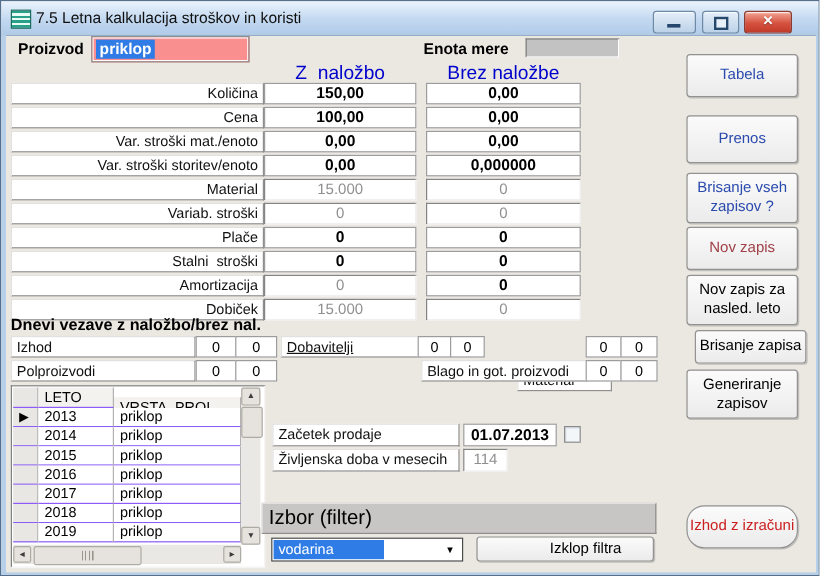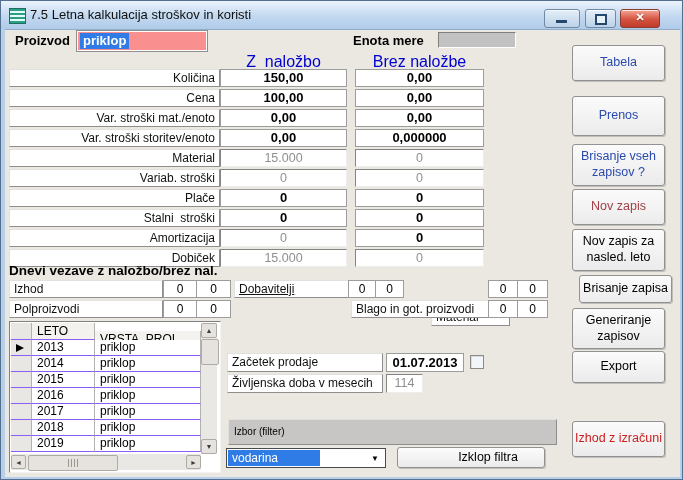--- a/index.html
+++ b/index.html
@@ -50,23 +50,23 @@
        border-top:4px solid transparent;border-bottom:4px solid transparent;}
   .track{position:absolute;background:#eae8e4;}
   .sbtn{position:absolute;box-sizing:border-box;background:#e6e3de;border:1px solid #aeaba4;border-radius:2px;
         color:#3c3c3c;font-size:7px;line-height:13px;text-align:center;}
   .sthumb{position:absolute;background:#e6e3de;border:1px solid #aeaba4;border-radius:2px;}
   .grip{position:absolute;left:50%;top:3px;margin-left:-5px;width:10px;height:8px;
         background:repeating-linear-gradient(90deg,#9a968e 0 1px,transparent 1px 3px);}
   
   .checkbox{position:absolute;left:469px;top:354px;width:12px;height:12px;background:#f3f6f9;
             border:1px solid #8a8a8a;box-shadow:inset 1px 1px 0 #d7dde3;}
-  .izborbar{position:absolute;left:227px;top:418px;width:322px;height:24px;line-height:24px;background:#c7c6c4;
+  .izborbar{position:absolute;left:217px;top:418px;width:322px;height:24px;line-height:24px;background:#c7c6c4;
             border-top:1px solid #e2e1df;border-left:1px solid #e2e1df;border-bottom:1px solid #8f8e8c;border-right:1px solid #8f8e8c;
-            font-size:10px;padding-left:5px;}
+            font-size:17px;padding-left:5px;}
   .combo{position:absolute;left:225px;top:447px;width:160px;height:20px;background:#fff;border:1px solid #4a4a4a;box-sizing:border-box;}
   .combosel{position:absolute;left:1px;top:1px;height:16px;line-height:16px;width:88px;background:#2f7ce6;
             color:#fff;font-size:12px;padding-left:4px;}
   .comboarrow{position:absolute;right:6px;top:5px;font-size:8px;color:#000;}
   .pushbtn{position:absolute;box-sizing:border-box;background:linear-gradient(#fbfbfb,#ebebeb);
            border:1px solid #929292;border-radius:3px;box-shadow:1px 1px 0 rgba(0,0,0,.18);
            display:flex;align-items:center;justify-content:center;text-align:center;
            font-size:12.5px;color:#000;padding:2px;line-height:1.25;}
   .rbtn{left:571px;width:93px;}
   .c-blue{color:#2a4aad;}
@@ -229,20 +229,19 @@
   </div>
   <div class="pushbtn" style="left:396px;top:446px;width:148px;height:21px;padding-left:36px;">Izklop filtra</div>
 
   <div class="pushbtn rbtn c-blue" style="top:44px;height:36px;">Tabela</div>
   <div class="pushbtn rbtn c-blue" style="top:95px;height:40px;">Prenos</div>
   <div class="pushbtn rbtn c-blue" style="top:143px;height:42px;">Brisanje vseh zapisov ?</div>
   <div class="pushbtn rbtn c-dred" style="top:188px;height:36px;">Nov zapis</div>
   <div class="pushbtn rbtn" style="top:228px;height:42px;">Nov zapis za nasled. leto</div>
   <div class="pushbtn rbtn" style="top:274px;height:28px;margin-left:7px;">Brisanje zapisa</div>
   <div class="pushbtn rbtn" style="top:307px;height:41px;">Generiranje zapisov</div>
-  <div class="pushbtn rbtn" style="top:350px;height:32px;">Export</div>
-  <div class="pushbtn rbtn c-red" style="top:420px;height:36px;">Izhod z izračuni</div>
+  <div class="pushbtn rbtn c-red" style="top:420px;height:36px;border-radius:15px;">Izhod z izračuni</div>
 
   <div class="edge" style="left:0;top:28px;width:4px;height:452px;"></div>
   <div class="edge" style="left:679px;top:28px;width:4px;height:452px;"></div>
   <div class="edge" style="left:0;top:476px;width:683px;height:4px;"></div>
 
 </div>
 
 </body></html>

